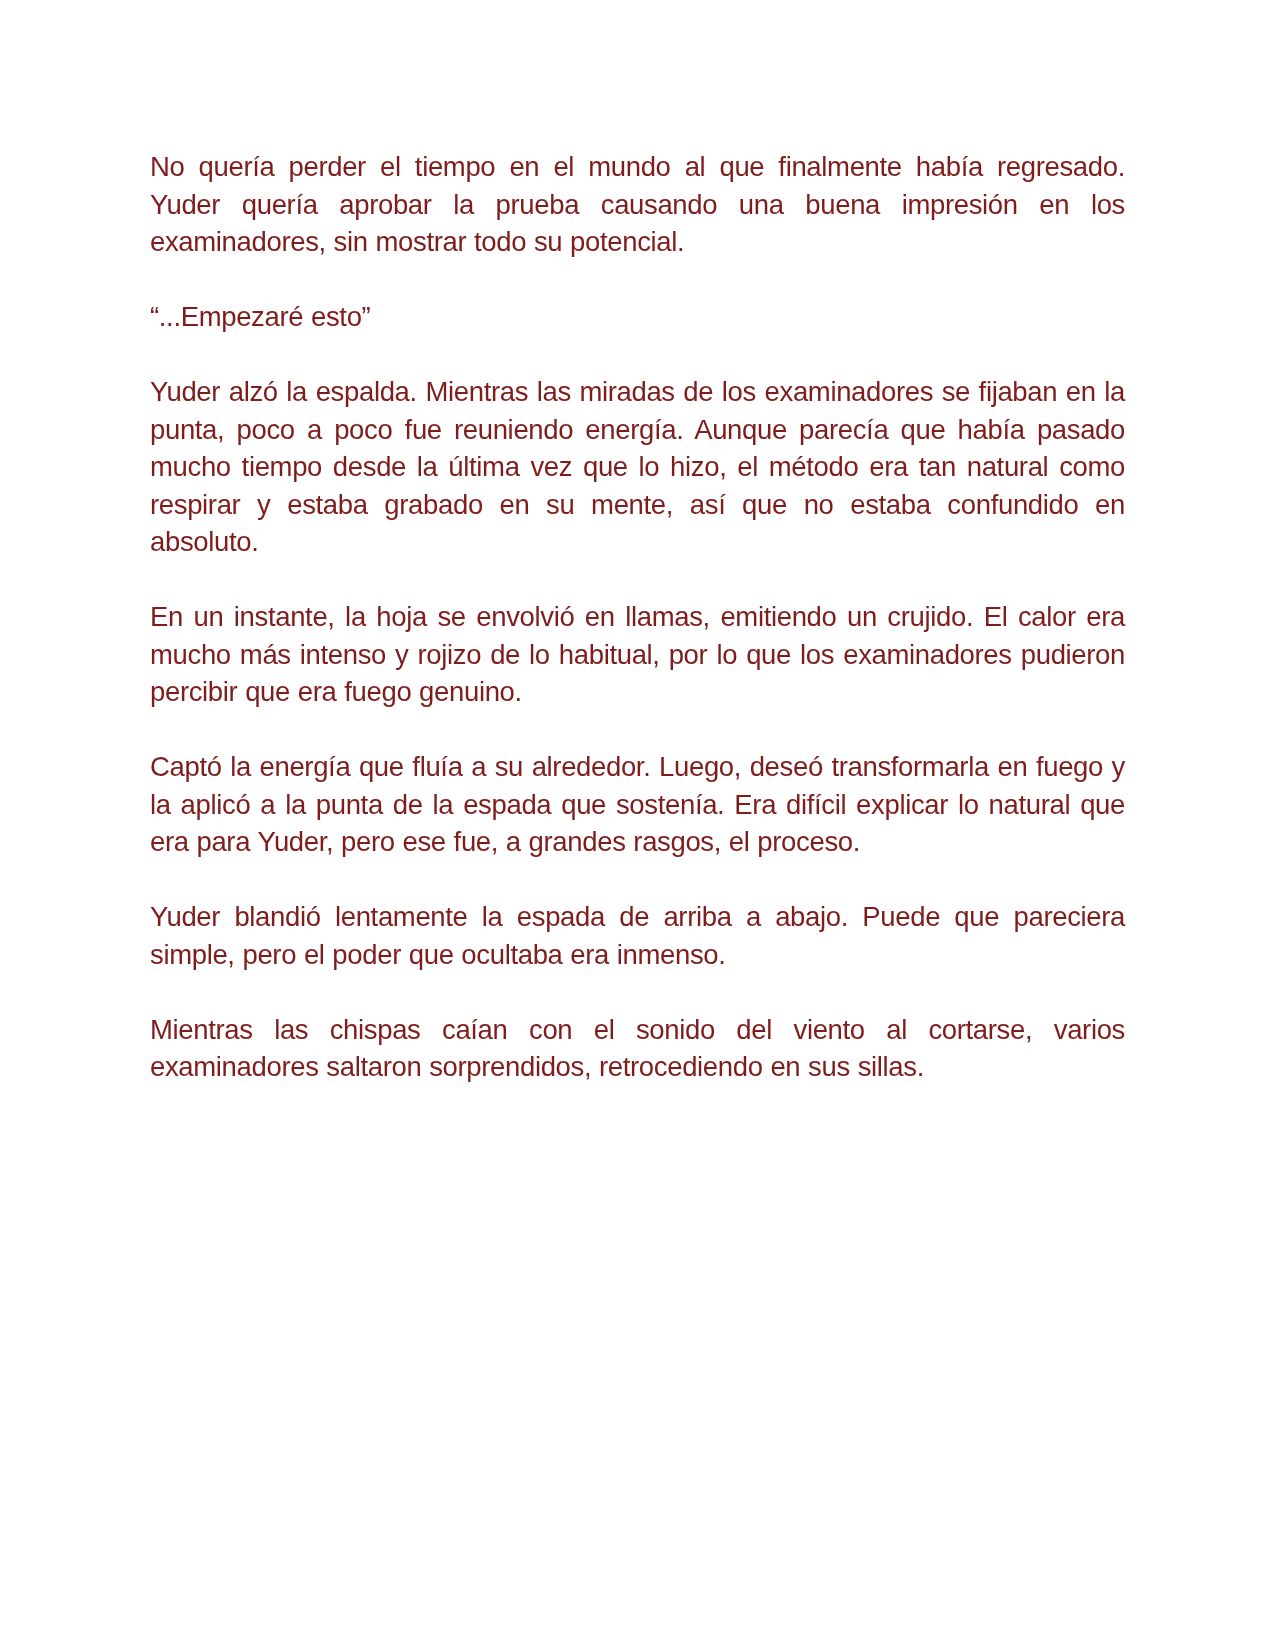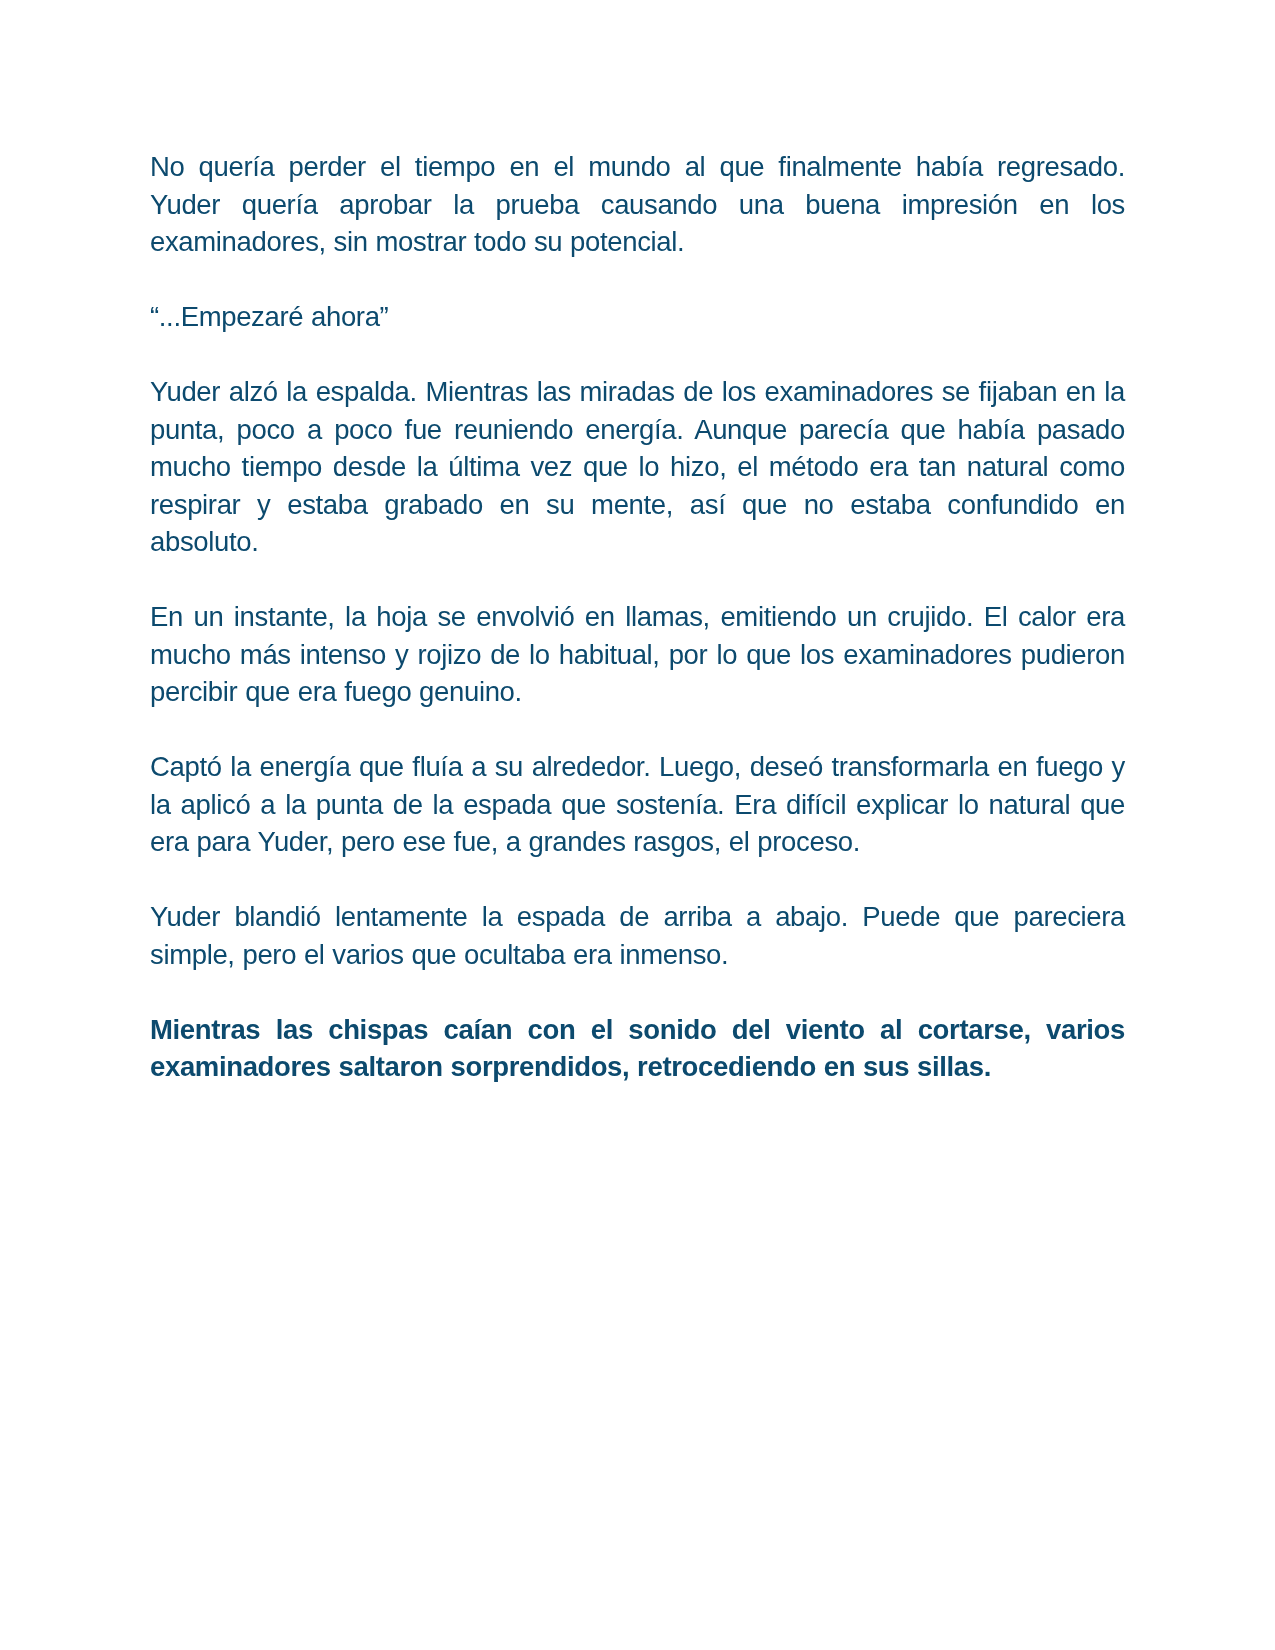--- a/index.html
+++ b/index.html
@@ -19,39 +19,38 @@
     position: absolute;
     left: 150px;
     top: 148px;
     width: 975px;
   }
   .content p {
     margin: 0 0 37.5px 0;
     font-size: 27.5px;
     line-height: 37.5px;
     letter-spacing: -0.35px;
-    color: #0c4a6e;
+    color: #7f1d1d;
     text-align: justify;
     text-justify: inter-word;
     word-spacing: 0.5px;
   }
   .content p.dialogue {
     text-align: left;
   }
   .content p:last-child {
     margin-bottom: 0;
-    font-weight: bold;
   }
 </style>
 </head>
 <body>
 
 <div class="page">
   <div class="content">
     <p>No quería perder el tiempo en el mundo al que finalmente había regresado. Yuder quería aprobar la prueba causando una buena impresión en los examinadores, sin mostrar todo su potencial.</p>
-    <p class="dialogue">“...Empezaré ahora”</p>
+    <p class="dialogue">“...Empezaré esto”</p>
     <p>Yuder alzó la espalda. Mientras las miradas de los examinadores se fijaban en la punta, poco a poco fue reuniendo energía. Aunque parecía que había pasado mucho tiempo desde la última vez que lo hizo, el método era tan natural como respirar y estaba grabado en su mente, así que no estaba confundido en absoluto.</p>
     <p>En un instante, la hoja se envolvió en llamas, emitiendo un crujido. El calor era mucho más intenso y rojizo de lo habitual, por lo que los examinadores pudieron percibir que era fuego genuino.</p>
     <p>Captó la energía que fluía a su alrededor. Luego, deseó transformarla en fuego y la aplicó a la punta de la espada que sostenía. Era difícil explicar lo natural que era para Yuder, pero ese fue, a grandes rasgos, el proceso.</p>
-    <p>Yuder blandió lentamente la espada de arriba a abajo. Puede que pareciera simple, pero el varios que ocultaba era inmenso.</p>
+    <p>Yuder blandió lentamente la espada de arriba a abajo. Puede que pareciera simple, pero el poder que ocultaba era inmenso.</p>
     <p>Mientras las chispas caían con el sonido del viento al cortarse, varios examinadores saltaron sorprendidos, retrocediendo en sus sillas.</p>
   </div>
 </div>
 
 </body></html>

